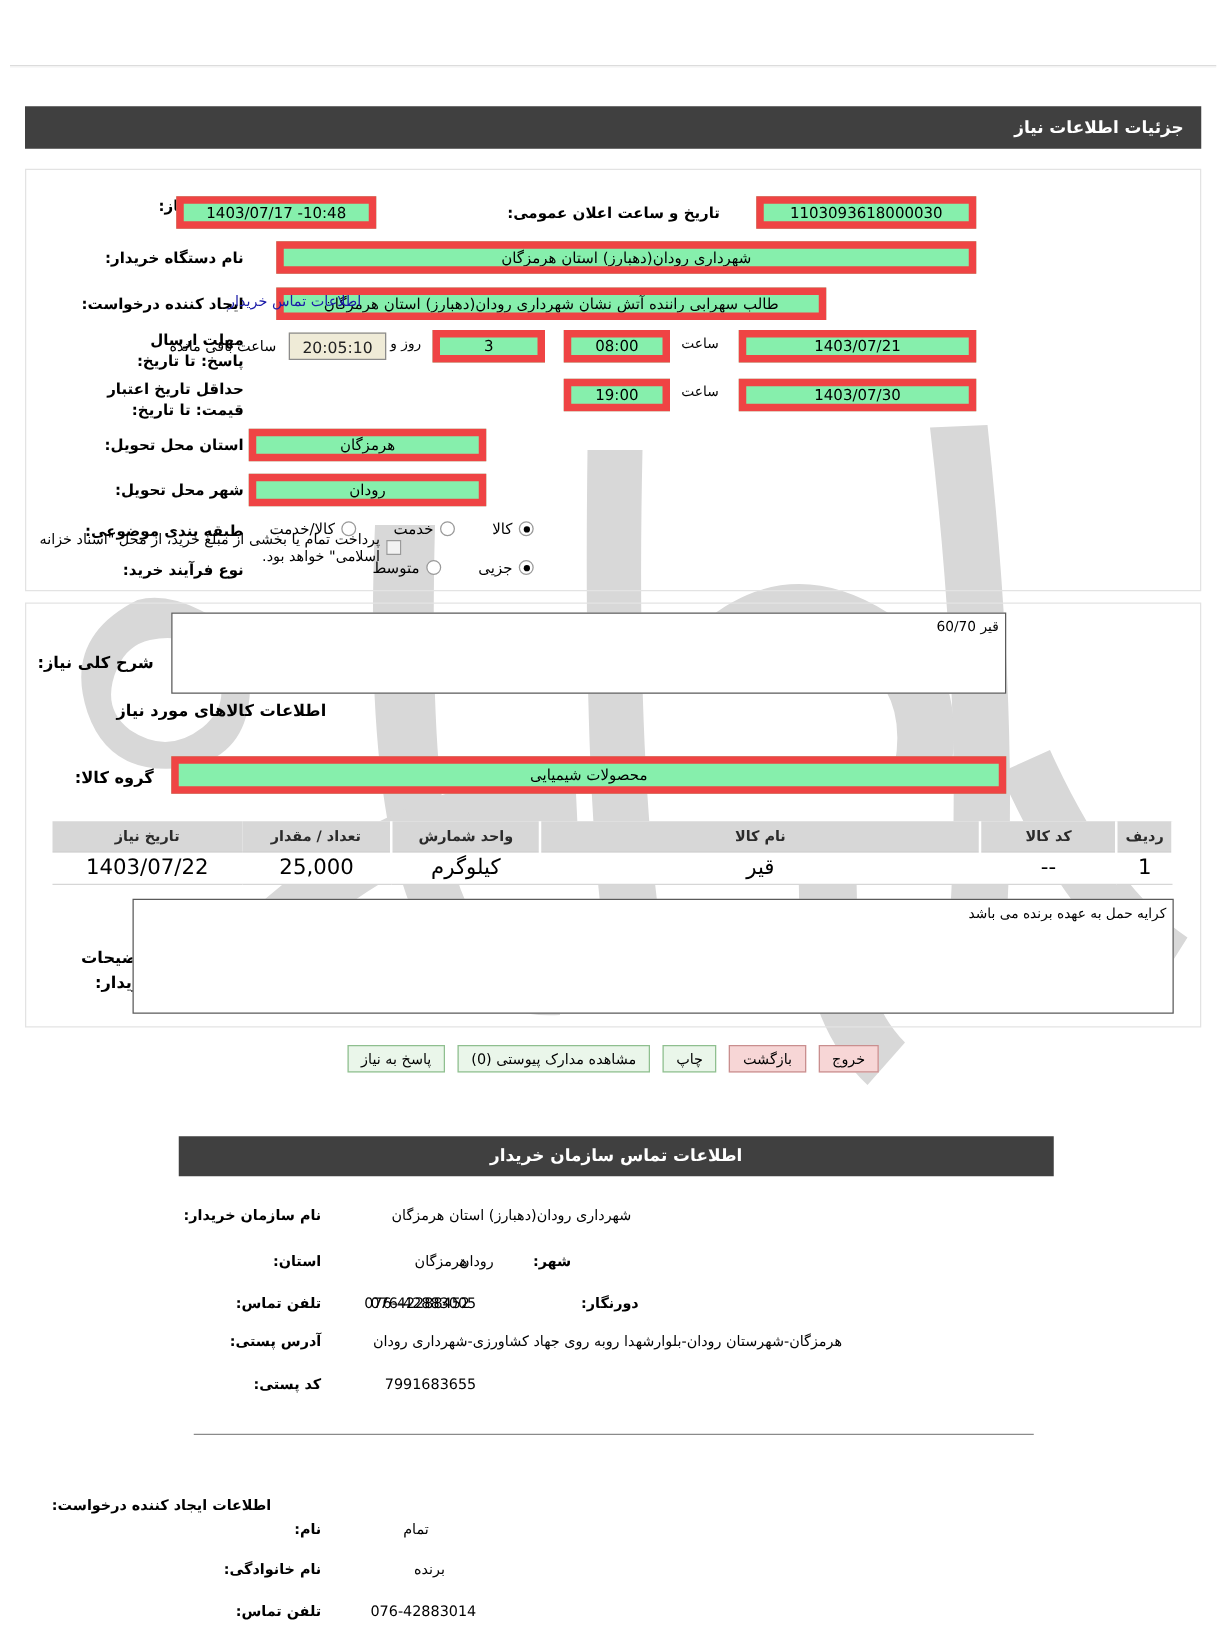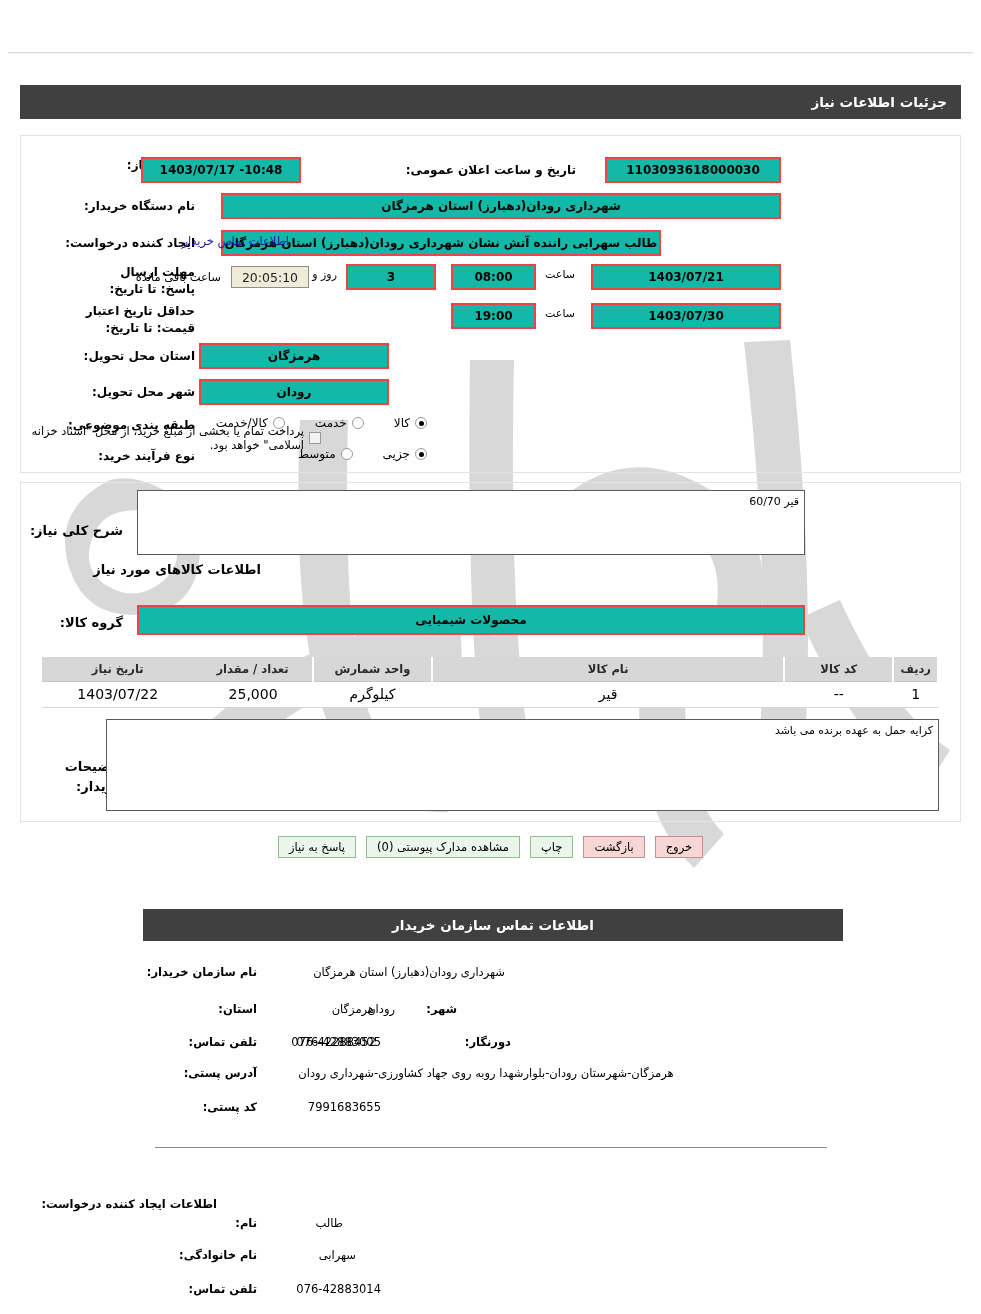--- a/index.html
+++ b/index.html
@@ -60,30 +60,29 @@
   #panel-top   { left: 20px; top: 135px; width: 941px; height: 338px; }
   #panel-mid   { left: 20px; top: 482px; width: 941px; height: 340px; }
 
   
   .row { position: absolute; display: flex; align-items: center; }
   .lbl {
     font-weight: bold; font-size: 12px; color: #000;
     text-align: right; line-height: 1.45;
   }
   .box {
-    border: 2px solid #ef4444;
-    background: #14b8a6;
+    border: 6px solid #ef4444;
+    background: #86efac;
     height: 26px;
     display: flex; align-items: center;
     justify-content: center;
     font-size: 12px;
     padding: 0 6px;
     white-space: nowrap;
     overflow: hidden;
-    font-weight: bold;
   }
   .box.ltr { direction: ltr; }
   .inline-lbl { font-size: 11px; padding: 0 6px; }
 
   .link {
     color: #1a1aa8; font-size: 11.5px; cursor: pointer;
   }
   .badge-timer {
     background: #efebd7;
     border: 1px solid #8c8c8c;
@@ -125,21 +124,21 @@
   }
   #goods-table th {
     background: #d7d7d7; color: #2b2b2b;
     font-size: 11.5px; font-weight: bold;
     height: 24px; border-right: 2px solid #ffffff;
     border-bottom: 1px solid #c4c4c4;
     padding: 0 6px;
   }
   #goods-table th:last-child { border-right: none; }
   #goods-table td {
-    font-size: 14px; height: 26px; text-align: center;
+    font-size: 17px; height: 26px; text-align: center;
     border-bottom: 1px solid #d6d6d6;
     background: #fff;
   }
 
   
   .btnbar { position: absolute; left: 0; top: 836px; width: 981px;
             display: flex; justify-content: center; gap: 10px; z-index: 4; }
   .btn {
     height: 22px; font-size: 11.5px;
     border: 1px solid #9a9a9a;
@@ -335,23 +334,23 @@
 
 <div class="ci-sep"></div>
 
 <div class="ci" style="top:1197px; right:764px;">
   <b>اطلاعات ایجاد کننده درخواست:</b>
 </div>
 
 <div class="ci" style="top:1216px; right:724px;">
   <b>نام:</b>
 </div>
-<div class="ci" style="top:1216px; right:638px;">طالب</div>
+<div class="ci" style="top:1216px; right:638px;">تمام</div>
 
 <div class="ci" style="top:1248px; right:724px;">
   <b>نام  خانوادگی:</b>
 </div>
-<div class="ci" style="top:1248px; right:625px;">سهرابی</div>
+<div class="ci" style="top:1248px; right:625px;">برنده</div>
 
 <div class="ci" style="top:1282px; right:724px;">
   <b>تلفن تماس:</b>
 </div>
 <div class="ci ltr" style="top:1282px; right:600px; direction:ltr;">076-42883014</div>
 
 </body></html>

